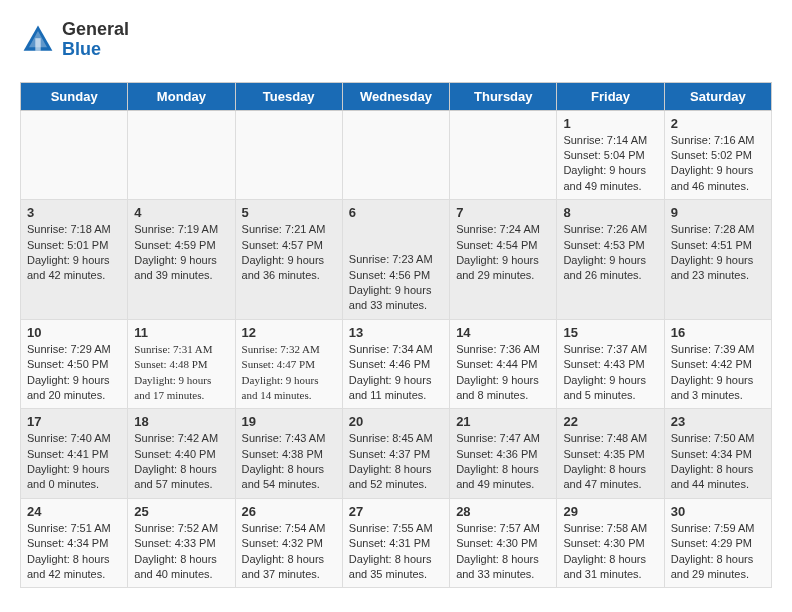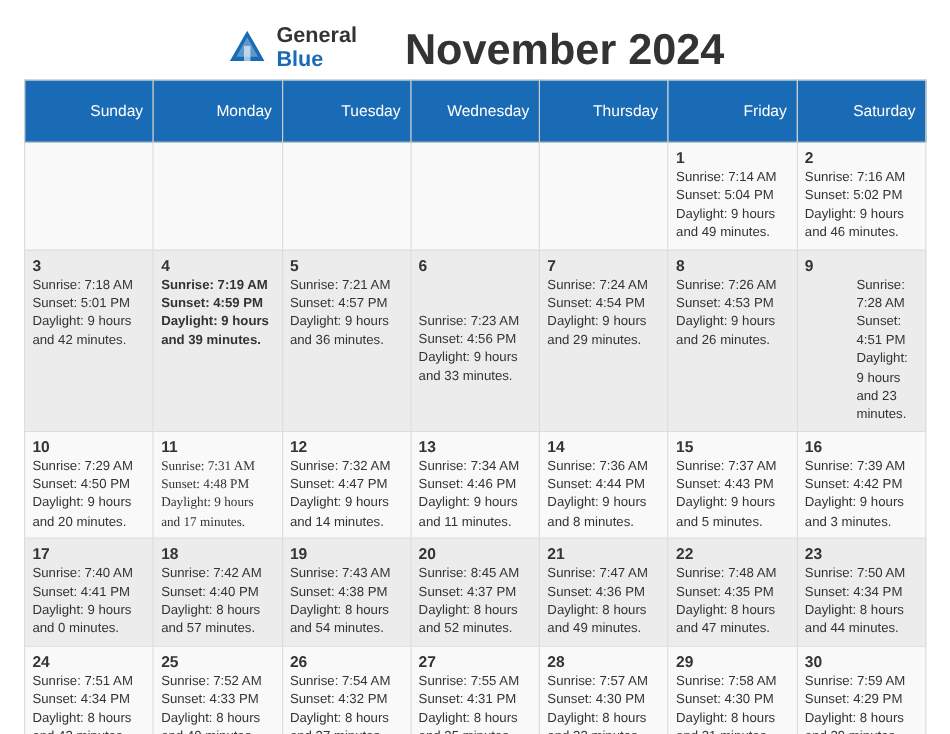--- a/index.html
+++ b/index.html
@@ -5,24 +5,23 @@
     * { box-sizing: border-box; margin: 0; padding: 0; }
     body {
       font-family: Arial, sans-serif;
       background: #fff;
       width: 792px;
       min-height: 612px;
       padding: 20px;
     }
     .header {
       display: flex;
-      justify-content: center;
+      justify-content: flex-start;
       align-items: flex-start;
-      margin-bottom: 4px;
-      gap: 40px;
+      margin-bottom: 22px;
     }
     .logo {
       display: flex;
       align-items: center;
       gap: 6px;
     }
     .logo-text {
       font-size: 18px;
       font-weight: bold;
       line-height: 1.1;
@@ -46,23 +45,23 @@
       color: #555;
     }
     table {
       width: 100%;
       border-collapse: collapse;
     }
     thead tr th {
       background-color: #1a6bb5;
       color: #fff;
       font-size: 13px;
-      padding: 18px 8px;
-      text-align: right;
-      font-weight: normal;
+      padding: 6px 8px;
+      text-align: center;
+      font-weight: bold;
       border: 1px solid #ccc;
     }
     tbody tr td {
       border: 1px solid #ddd;
       vertical-align: top;
       padding: 5px 6px;
       font-size: 11px;
       color: #333;
       width: 14.28%;
       height: 80px;
@@ -95,21 +94,20 @@
       <polygon points="20,4 36,32 4,32" fill="#1a6bb5"></polygon>
       <polygon points="20,10 30,28 10,28" fill="#fff" opacity="0.3"></polygon>
       <rect x="17" y="18" width="6" height="14" fill="#fff" opacity="0.6"></rect>
     </svg>
     <div class="logo-text">
       <div><span class="general">General</span></div>
       <div><span class="blue">Blue</span></div>
     </div>
   </div>
   <div class="title-section">
-    <div class="month-title">November 2024</div>
   </div>
 </div>
 
 <table>
   <thead>
     <tr id="header-row">
         <th>Sunday</th>
         <th>Monday</th>
         <th>Tuesday</th>
         <th>Wednesday</th>
@@ -143,21 +141,21 @@
       <tr>
         <td>
           <span class="day-number">3</span>
           <div class="day-info" style="white-space: pre-line;">Sunrise: 7:18 AM
 Sunset: 5:01 PM
 Daylight: 9 hours
 and 42 minutes.</div>
         </td>
         <td>
           <span class="day-number">4</span>
-          <div class="day-info" style="white-space: pre-line; font-weight: bold;">Sunrise: 7:19 AM
+          <div class="day-info" style="white-space: pre-line;">Sunrise: 7:19 AM
 Sunset: 4:59 PM
 Daylight: 9 hours
 and 39 minutes.</div>
         </td>
         <td>
           <span class="day-number">5</span>
           <div class="day-info" style="white-space: pre-line;">Sunrise: 7:21 AM
 Sunset: 4:57 PM
 Daylight: 9 hours
 and 36 minutes.</div>
@@ -178,21 +176,21 @@
         </td>
         <td>
           <span class="day-number">8</span>
           <div class="day-info" style="white-space: pre-line;">Sunrise: 7:26 AM
 Sunset: 4:53 PM
 Daylight: 9 hours
 and 26 minutes.</div>
         </td>
         <td>
           <span class="day-number">9</span>
-          <div class="day-info" style="white-space: pre-line; margin-left: 43px;">Sunrise: 7:28 AM
+          <div class="day-info" style="white-space: pre-line;">Sunrise: 7:28 AM
 Sunset: 4:51 PM
 Daylight: 9 hours
 and 23 minutes.</div>
         </td>
       </tr>
       <tr>
         <td>
           <span class="day-number">10</span>
           <div class="day-info" style="white-space: pre-line;">Sunrise: 7:29 AM
 Sunset: 4:50 PM
@@ -201,21 +199,21 @@
         </td>
         <td>
           <span class="day-number">11</span>
           <div class="day-info" style="white-space: pre-line; font-family: Liberation Serif, serif;">Sunrise: 7:31 AM
 Sunset: 4:48 PM
 Daylight: 9 hours
 and 17 minutes.</div>
         </td>
         <td>
           <span class="day-number">12</span>
-          <div class="day-info" style="white-space: pre-line;">Sunrise: 7:32 AM
+          <div class="day-info" style="white-space: pre-line; font-family: Liberation Serif, serif;">Sunrise: 7:32 AM
 Sunset: 4:47 PM
 Daylight: 9 hours
 and 14 minutes.</div>
         </td>
         <td>
           <span class="day-number">13</span>
           <div class="day-info" style="white-space: pre-line;">Sunrise: 7:34 AM
 Sunset: 4:46 PM
 Daylight: 9 hours
 and 11 minutes.</div>

